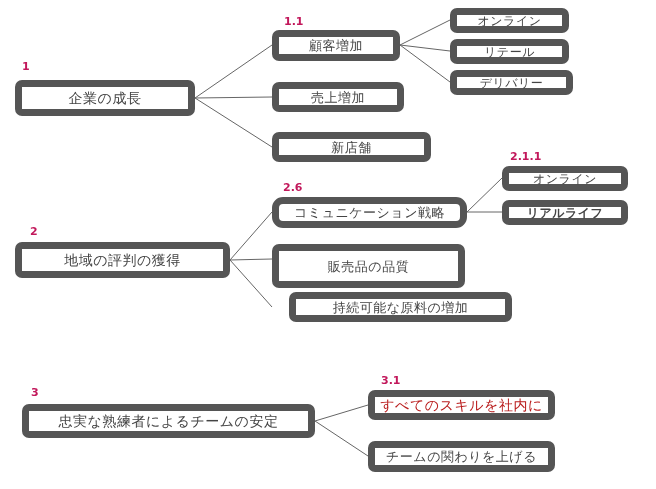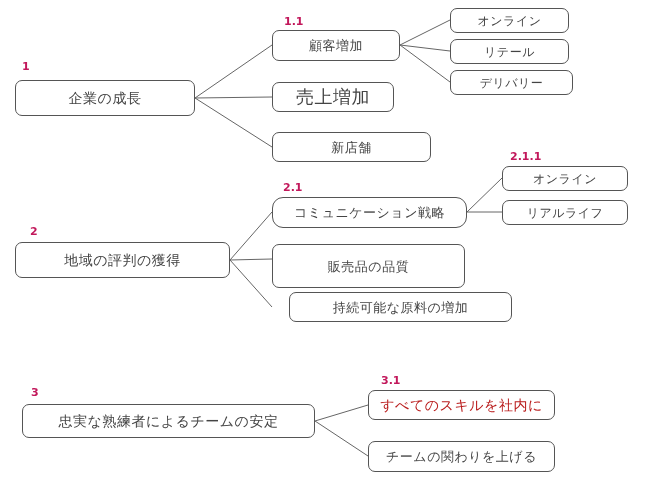--- a/index.html
+++ b/index.html
@@ -20,21 +20,21 @@
   #edges {
     position: absolute;
     left: 0;
     top: 0;
     width: 656px;
     height: 489px;
   }
   .node {
     position: absolute;
     box-sizing: border-box;
-    border: 1px solid #be185d;
+    border: 7px solid #be185d;
     border-radius: 7px;
     background: #ffffff;
     color: #444444;
     display: flex;
     align-items: center;
     justify-content: center;
     text-align: left;
     font-size: 13px;
     line-height: 1;
     letter-spacing: 0.5px;
@@ -72,21 +72,21 @@
       <line x1="315" y1="421" x2="368" y2="405" stroke="#666666" stroke-width="1"></line>
       <line x1="315" y1="421" x2="368" y2="456" stroke="#666666" stroke-width="1"></line>
     </svg>
   <div id="node-layer">
       <div class="node" style="left: 15px; top: 80px; width: 180px; height: 36px; font-size: 14px; border-color: rgb(85, 85, 85); color: rgb(68, 68, 68);">
         <span class="node-label">企業の成長</span>
       </div>
       <div class="node" style="left: 272px; top: 30px; width: 128px; height: 31px; font-size: 13px; border-color: rgb(85, 85, 85); color: rgb(68, 68, 68);">
         <span class="node-label">顧客増加</span>
       </div>
-      <div class="node" style="left: 272px; top: 82px; width: 122px; height: 30px; font-size: 18px; border-color: rgb(85, 85, 85); color: rgb(68, 68, 68);">
+      <div class="node" style="left: 272px; top: 82px; width: 132px; height: 30px; font-size: 13px; border-color: rgb(85, 85, 85); color: rgb(68, 68, 68);">
         <span class="node-label">売上増加</span>
       </div>
       <div class="node" style="left: 272px; top: 132px; width: 159px; height: 30px; font-size: 13px; border-color: rgb(85, 85, 85); color: rgb(68, 68, 68);">
         <span class="node-label">新店舗</span>
       </div>
       <div class="node" style="left: 450px; top: 8px; width: 119px; height: 25px; font-size: 12px; border-color: rgb(85, 85, 85); color: rgb(68, 68, 68);">
         <span class="node-label">オンライン</span>
       </div>
       <div class="node" style="left: 450px; top: 39px; width: 119px; height: 25px; font-size: 12px; border-color: rgb(85, 85, 85); color: rgb(68, 68, 68);">
         <span class="node-label">リテール</span>
@@ -102,35 +102,35 @@
       </div>
       <div class="node" style="left: 272px; top: 244px; width: 193px; height: 44px; font-size: 13px; border-color: rgb(85, 85, 85); color: rgb(68, 68, 68);">
         <span class="node-label">販売品の品質</span>
       </div>
       <div class="node" style="left: 272px; top: 292px; width: 223px; height: 30px; font-size: 13px; border-color: rgb(85, 85, 85); color: rgb(68, 68, 68); margin-left: 17px;">
         <span class="node-label">持続可能な原料の増加</span>
       </div>
       <div class="node" style="left: 502px; top: 166px; width: 126px; height: 25px; font-size: 12px; border-color: rgb(85, 85, 85); color: rgb(68, 68, 68);">
         <span class="node-label">オンライン</span>
       </div>
-      <div class="node" style="left: 502px; top: 200px; width: 126px; height: 25px; font-size: 12px; border-color: rgb(85, 85, 85); color: rgb(68, 68, 68);">
+      <div class="node" style="left: 502px; top: 200px; width: 126px; height: 25px; font-size: 12px; border-color: rgb(85, 85, 85); color: rgb(68, 68, 68); font-weight: bold;">
         <span class="node-label">リアルライフ</span>
       </div>
       <div class="node" style="left: 22px; top: 404px; width: 293px; height: 34px; font-size: 14px; border-color: rgb(85, 85, 85); color: rgb(68, 68, 68);">
         <span class="node-label">忠実な熟練者によるチームの安定</span>
       </div>
       <div class="node" style="left: 368px; top: 390px; width: 187px; height: 30px; font-size: 14px; border-color: rgb(85, 85, 85); color: #b91c1c;">
         <span class="node-label">すべてのスキルを社内に</span>
       </div>
       <div class="node" style="left: 368px; top: 441px; width: 187px; height: 31px; font-size: 13px; border-color: rgb(85, 85, 85); color: rgb(68, 68, 68);">
         <span class="node-label">チームの関わりを上げる</span>
       </div>
     </div>
   <div id="tag-layer">
       <div class="tag" style="left: 22px; top: 61px; color: rgb(194, 24, 91);">1</div>
       <div class="tag" style="left: 284px; top: 16px; color: rgb(194, 24, 91);">1.1</div>
       <div class="tag" style="left: 30px; top: 226px; color: rgb(194, 24, 91);">2</div>
-      <div class="tag" style="left: 283px; top: 182px; color: rgb(194, 24, 91);">2.1</div>
+      <div class="tag" style="left: 283px; top: 182px; color: rgb(194, 24, 91);">2.6</div>
       <div class="tag" style="left: 510px; top: 151px; color: rgb(194, 24, 91);">2.1.1</div>
       <div class="tag" style="left: 31px; top: 387px; color: rgb(194, 24, 91);">3</div>
       <div class="tag" style="left: 381px; top: 375px; color: rgb(194, 24, 91);">3.1</div>
     </div>
 </div>
 
 </body></html>

